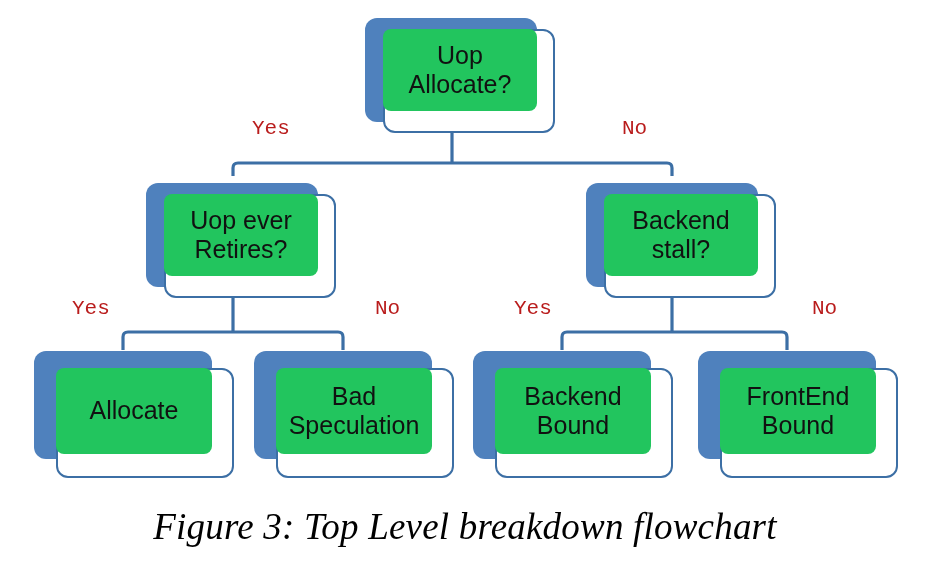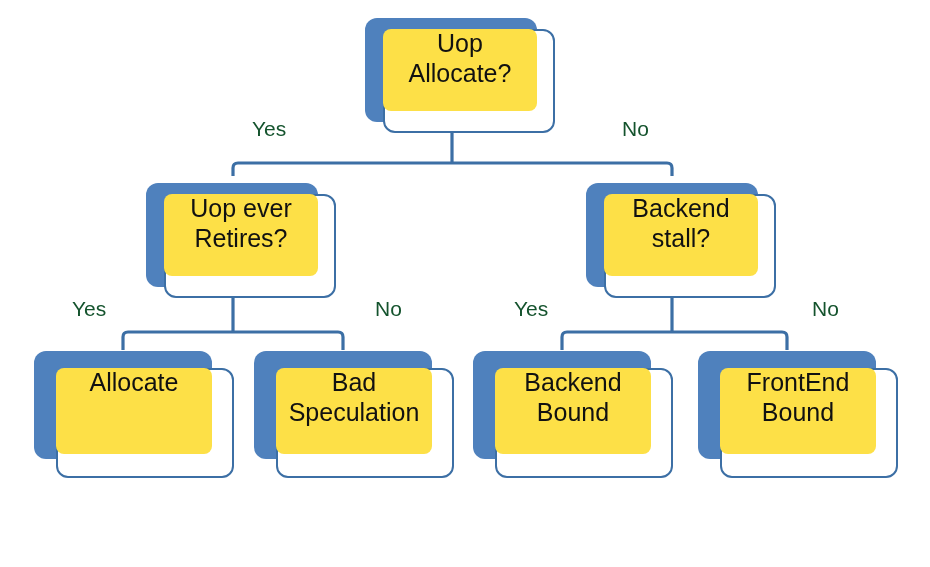--- a/index.html
+++ b/index.html
@@ -22,23 +22,23 @@
   .node .frame{             
     position:absolute;
     border-radius:12px;
     background:#ffffff;
     border:2.5px solid #3C6FA5;
     box-sizing:border-box;
   }
   .node .panel{             
     position:absolute;
     border-radius:8px;
-    background:#fde047;
+    background:#22c55e;
     box-sizing:border-box;
-    display:flex;align-items:flex-start;justify-content:center;
+    display:flex;align-items:center;justify-content:center;
     z-index:3;
   }
   .node .label{
     color:#111111;
     text-align:center;
     line-height:1.18;
     white-space:pre-line;
     font-weight:400;
   }
 
@@ -50,22 +50,22 @@
 
   
   .leaf .shadow{width:178px;height:108px;}
   .leaf .frame {left:22px;top:17px;width:178px;height:110px;}
   .leaf .panel {left:22px;top:17px;width:156px;height:86px;}
   .leaf .label {font-size:25px;}
 
   
   .edgelabel{
     position:absolute;z-index:4;
-    font-size:21px;color:#14532d;
-    font-family:Liberation Sans, sans-serif;
+    font-size:21px;color:#b91c1c;
+    font-family:Liberation Mono, monospace;
     white-space:nowrap;
   }
 
   
   #caption{
     position:absolute;left:0;top:505px;width:930px;
     text-align:center;z-index:5;
     font-family:"Liberation Serif","DejaVu Serif",serif;
     font-style:italic;font-size:37px;color:#000000;
     letter-spacing:.2px;
@@ -157,14 +157,15 @@
 
   <div class="node leaf" style="left:698px;top:351px;">
     <div class="shadow"></div>
     <div class="frame"></div>
     <div class="panel">
       <span class="label">FrontEnd
 Bound</span>
     </div>
   </div>
 
+  <div id="caption">Figure 3: Top Level breakdown flowchart</div>
 
 </div>
 
 </body></html>

